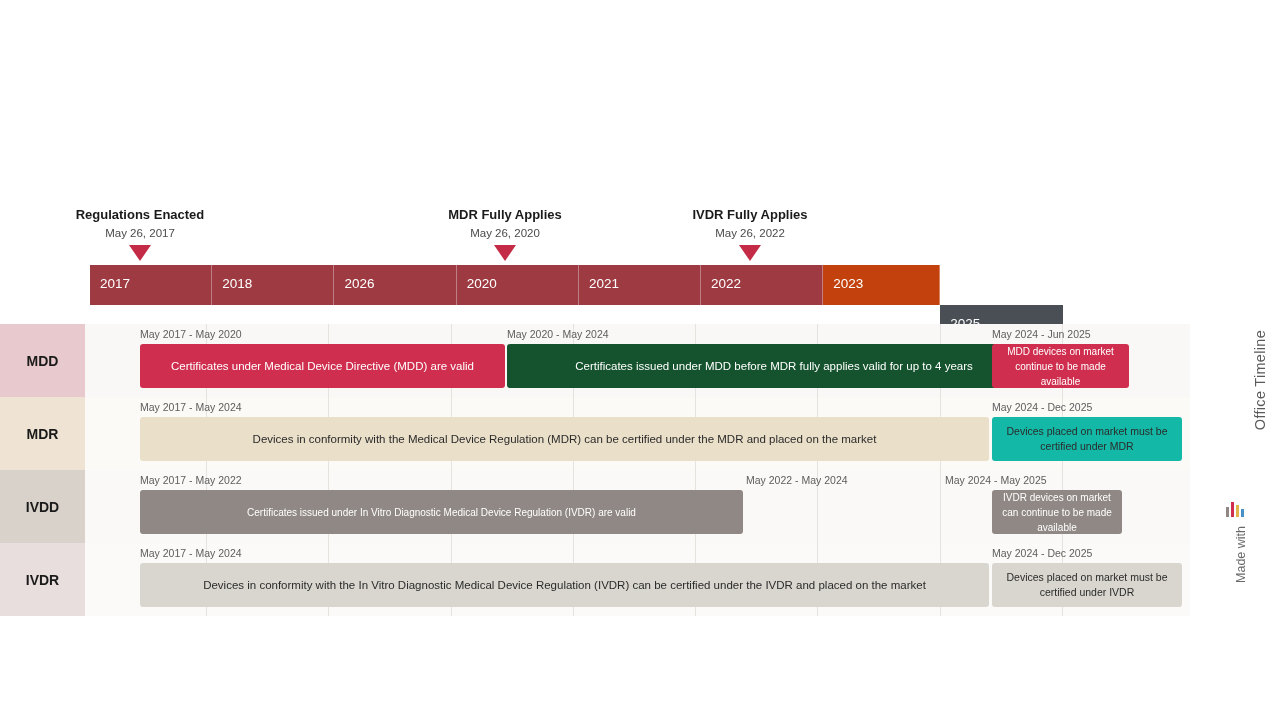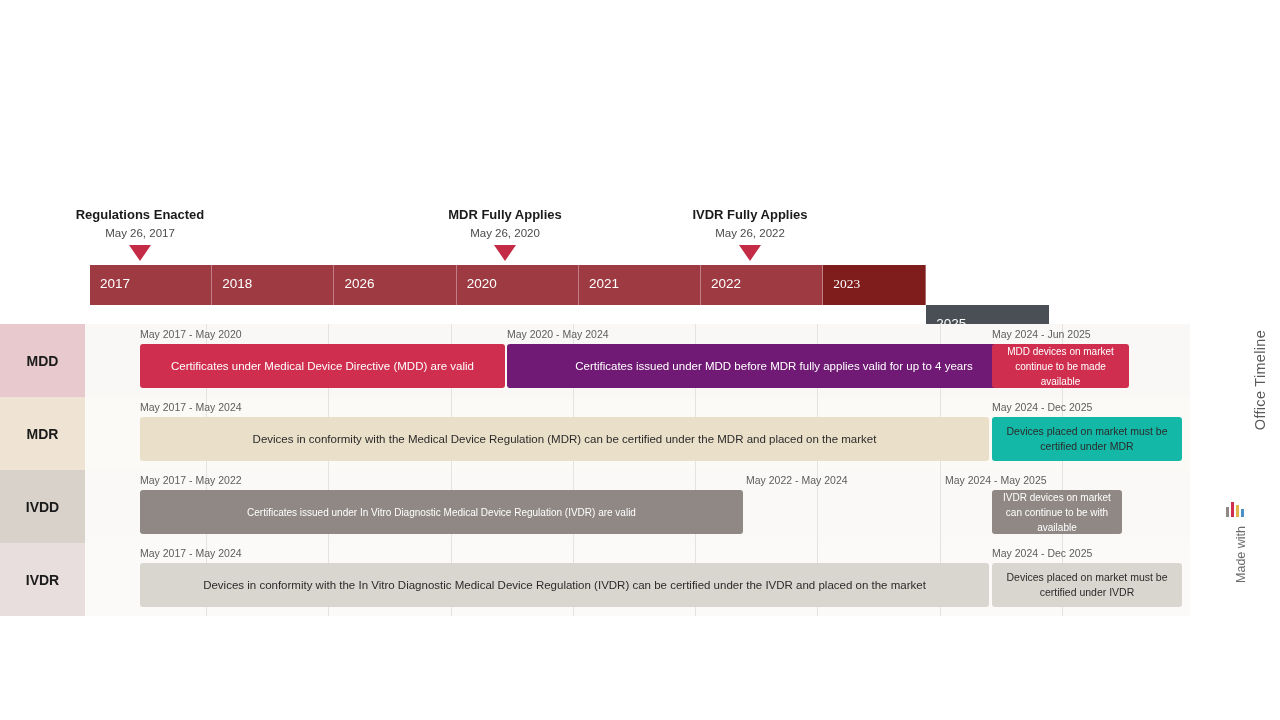--- a/index.html
+++ b/index.html
@@ -194,21 +194,21 @@
       </div>
       <div class="axis-seg" style="width: 122.222px; background: rgb(158, 59, 66);">
         <span class="yr">2020</span>
       </div>
       <div class="axis-seg" style="width: 122.222px; background: rgb(158, 59, 66);">
         <span class="yr">2021</span>
       </div>
       <div class="axis-seg" style="width: 122.222px; background: rgb(158, 59, 66);">
         <span class="yr">2022</span>
       </div>
-      <div class="axis-seg" style="width: 103px; background: #7f1d1d; font-family: Liberation Serif, serif;">
+      <div class="axis-seg" style="width: 117px; background: #c2410c;">
         <span class="yr">2023</span>
       </div>
       <div class="axis-seg" style="width: 122.222px; background: rgb(74, 79, 85);">
         <span class="yr">2025</span>
       </div>
     </div>
 
   <div id="lanes">
       <div class="lane" style="top: 324px;">
         <div class="lane-label" style="background: rgb(232, 201, 205);">MDD</div>
@@ -220,21 +220,21 @@
             <div class="grid-seg" style="width: 122.222px;"></div>
             <div class="grid-seg" style="width: 122.222px;"></div>
             <div class="grid-seg" style="width: 122.222px;"></div>
             <div class="grid-seg" style="width: 122.222px;"></div>
             <div class="grid-seg" style="width: 122.222px;"></div>
             <div class="grid-seg" style="width: 122.222px;"></div>
           </div>
           <div class="bar-label" style="left: 55px; top: 4px;">May 2017 - May 2020</div>
           <div class="bar" style="left: 55px; top: 20px; width: 365px; height: 44px; background: rgb(207, 46, 78); color: rgb(255, 255, 255); font-size: 11.5px;">Certificates under Medical Device Directive (MDD) are valid</div>
           <div class="bar-label" style="left: 422px; top: 4px;">May 2020 - May 2024</div>
-          <div class="bar" style="left: 422px; top: 20px; width: 534px; height: 44px; background: #701a75; color: rgb(255, 255, 255); font-size: 11.5px;">Certificates issued under MDD before MDR fully applies valid for up to 4 years</div>
+          <div class="bar" style="left: 422px; top: 20px; width: 534px; height: 44px; background: #14532d; color: rgb(255, 255, 255); font-size: 11.5px;">Certificates issued under MDD before MDR fully applies valid for up to 4 years</div>
           <div class="bar-label" style="left: 907px; top: 4px;">May 2024 - Jun 2025</div>
           <div class="bar" style="left: 907px; top: 20px; width: 137px; height: 44px; background: rgb(207, 46, 78); color: rgb(255, 255, 255); font-size: 10px;">MDD devices on market continue to be made available</div>
         </div>
       </div>
       <div class="lane" style="top: 397px;">
         <div class="lane-label" style="background: rgb(239, 228, 211);">MDR</div>
         <div class="lane-body" style="background: rgb(251, 250, 247);">
           <div class="lane-grid">
             <div class="grid-seg" style="width: 122.222px;"></div>
             <div class="grid-seg" style="width: 122.222px;"></div>
@@ -263,21 +263,21 @@
             <div class="grid-seg" style="width: 122.222px;"></div>
             <div class="grid-seg" style="width: 122.222px;"></div>
             <div class="grid-seg" style="width: 122.222px;"></div>
             <div class="grid-seg" style="width: 122.222px;"></div>
             <div class="grid-seg" style="width: 122.222px;"></div>
           </div>
           <div class="bar-label" style="left: 55px; top: 4px;">May 2017 - May 2022</div>
           <div class="bar" style="left: 55px; top: 20px; width: 603px; height: 44px; background: rgb(143, 136, 132); color: rgb(255, 255, 255); font-size: 10px;">Certificates issued under In Vitro Diagnostic Medical Device Regulation (IVDR) are valid</div>
           <div class="bar-label" style="left: 661px; top: 4px;">May 2022 - May 2024</div>
           <div class="bar-label" style="left: 860px; top: 4px;">May 2024 - May 2025</div>
-          <div class="bar" style="left: 907px; top: 20px; width: 130px; height: 44px; background: rgb(143, 136, 132); color: rgb(255, 255, 255); font-size: 10px;">IVDR devices on market can continue to be with available</div>
+          <div class="bar" style="left: 907px; top: 20px; width: 130px; height: 44px; background: rgb(143, 136, 132); color: rgb(255, 255, 255); font-size: 10px;">IVDR devices on market can continue to be made available</div>
         </div>
       </div>
       <div class="lane" style="top: 543px;">
         <div class="lane-label" style="background: rgb(232, 222, 221);">IVDR</div>
         <div class="lane-body" style="background: rgb(251, 250, 249);">
           <div class="lane-grid">
             <div class="grid-seg" style="width: 122.222px;"></div>
             <div class="grid-seg" style="width: 122.222px;"></div>
             <div class="grid-seg" style="width: 122.222px;"></div>
             <div class="grid-seg" style="width: 122.222px;"></div>

